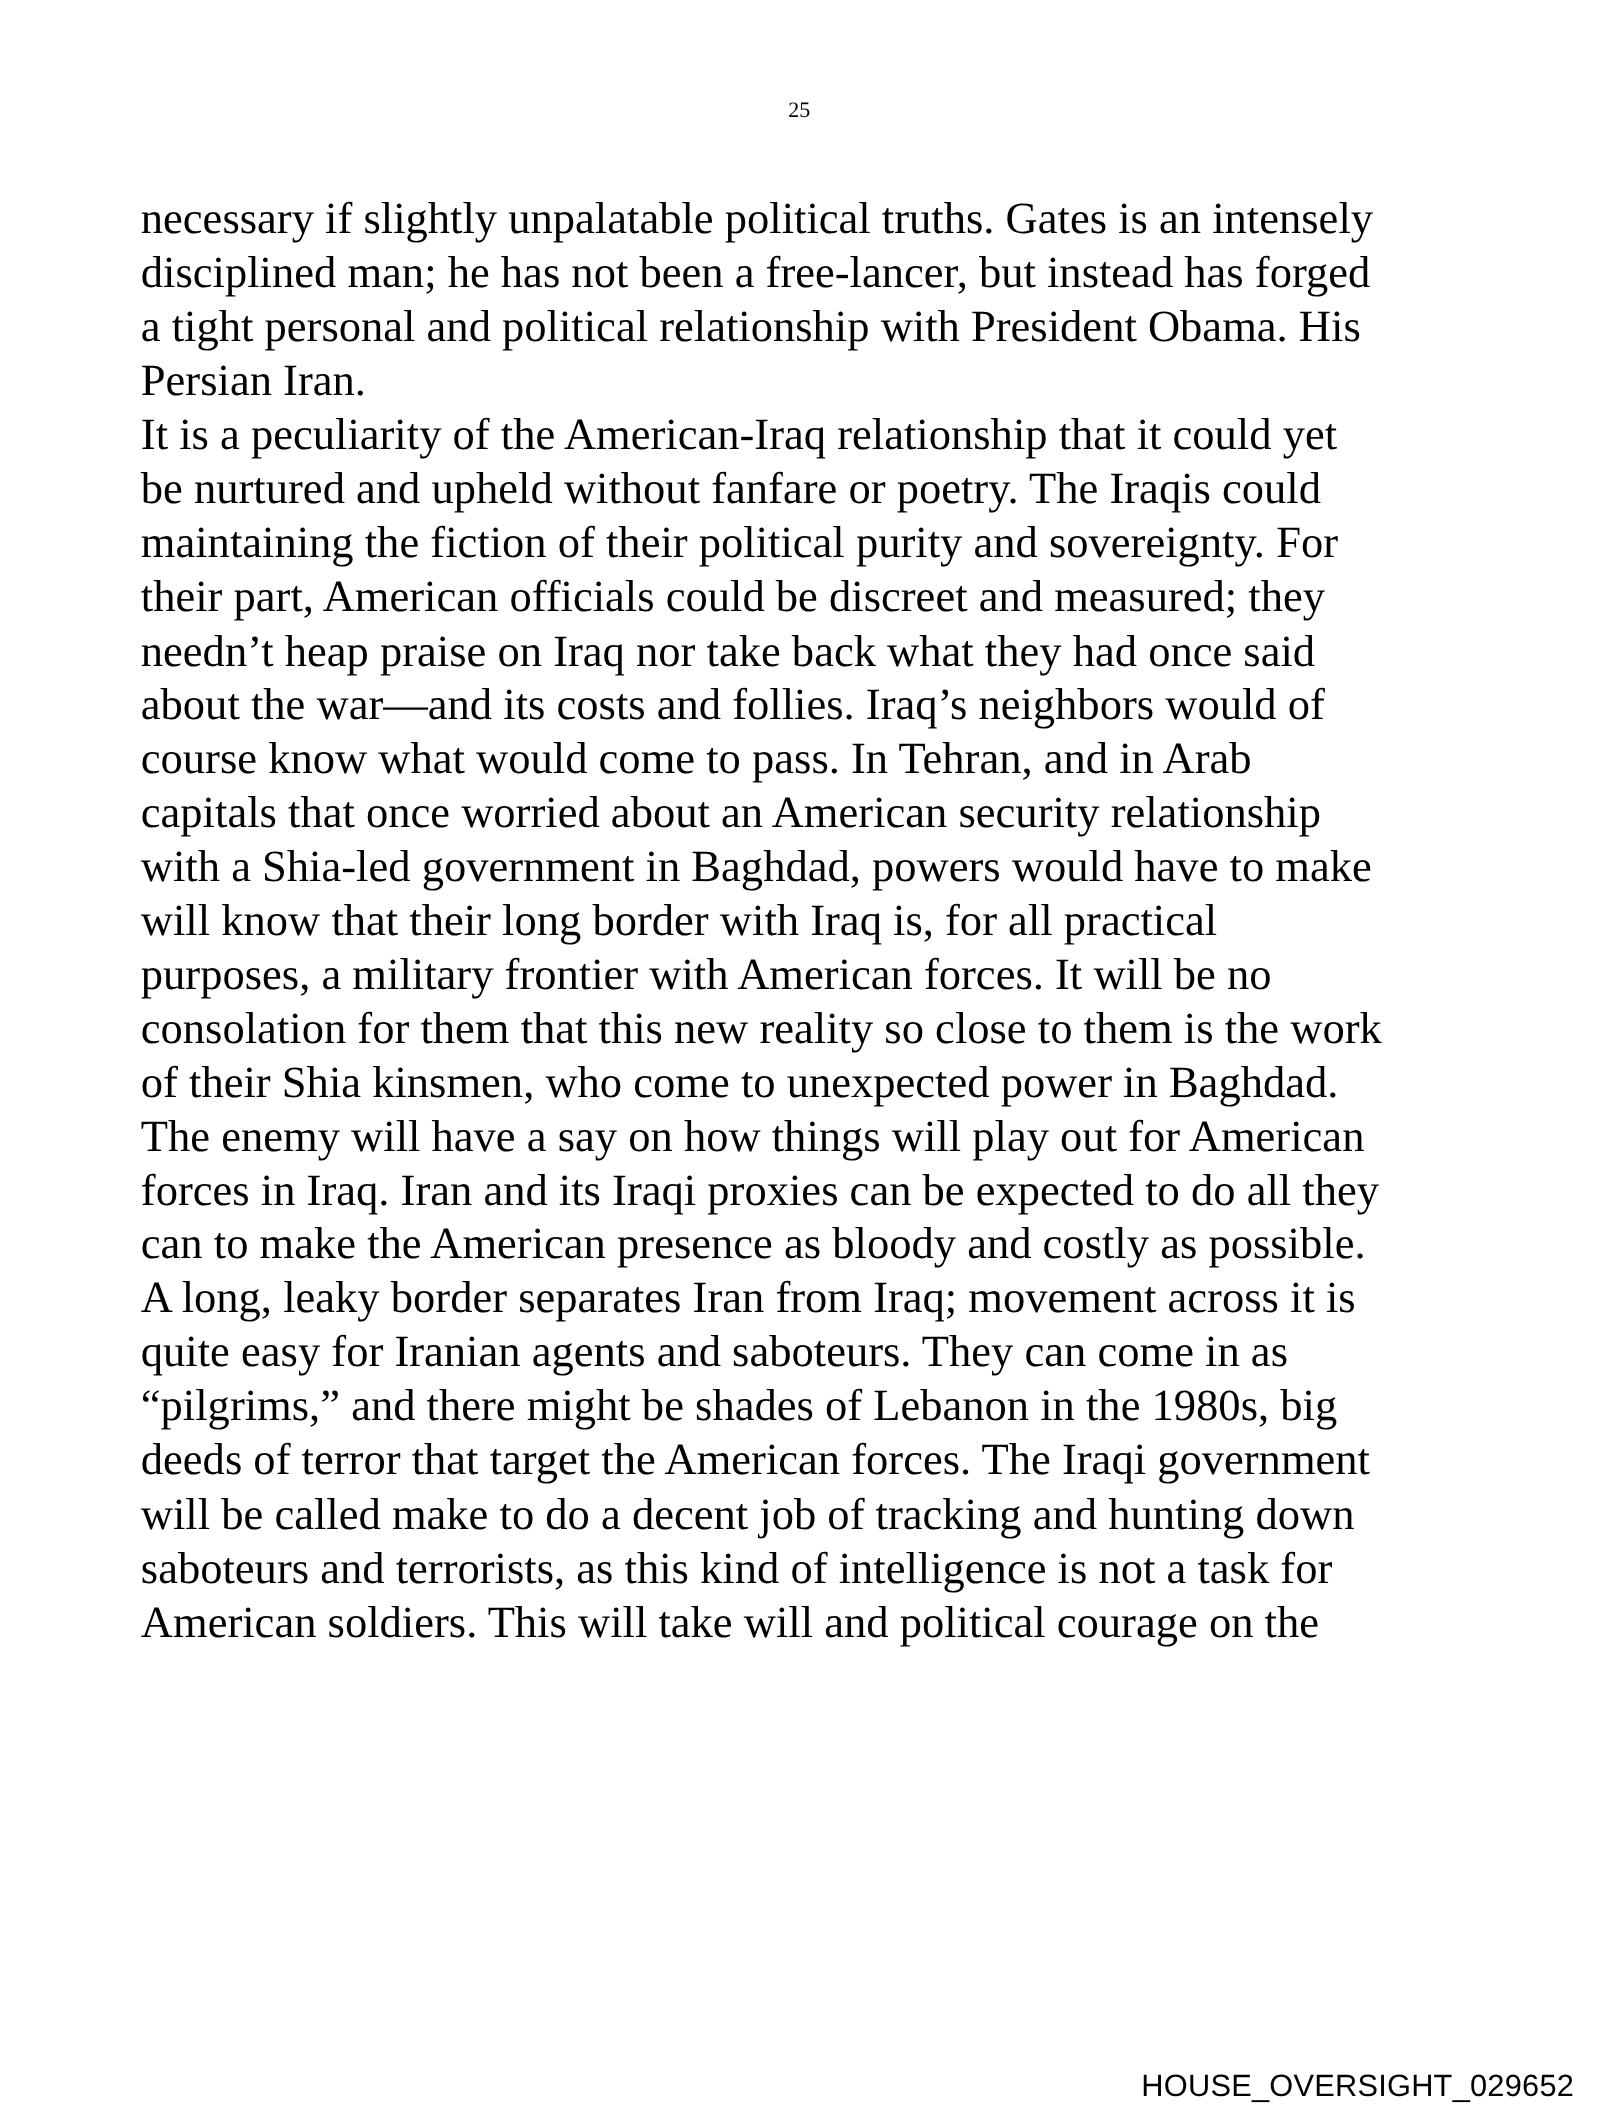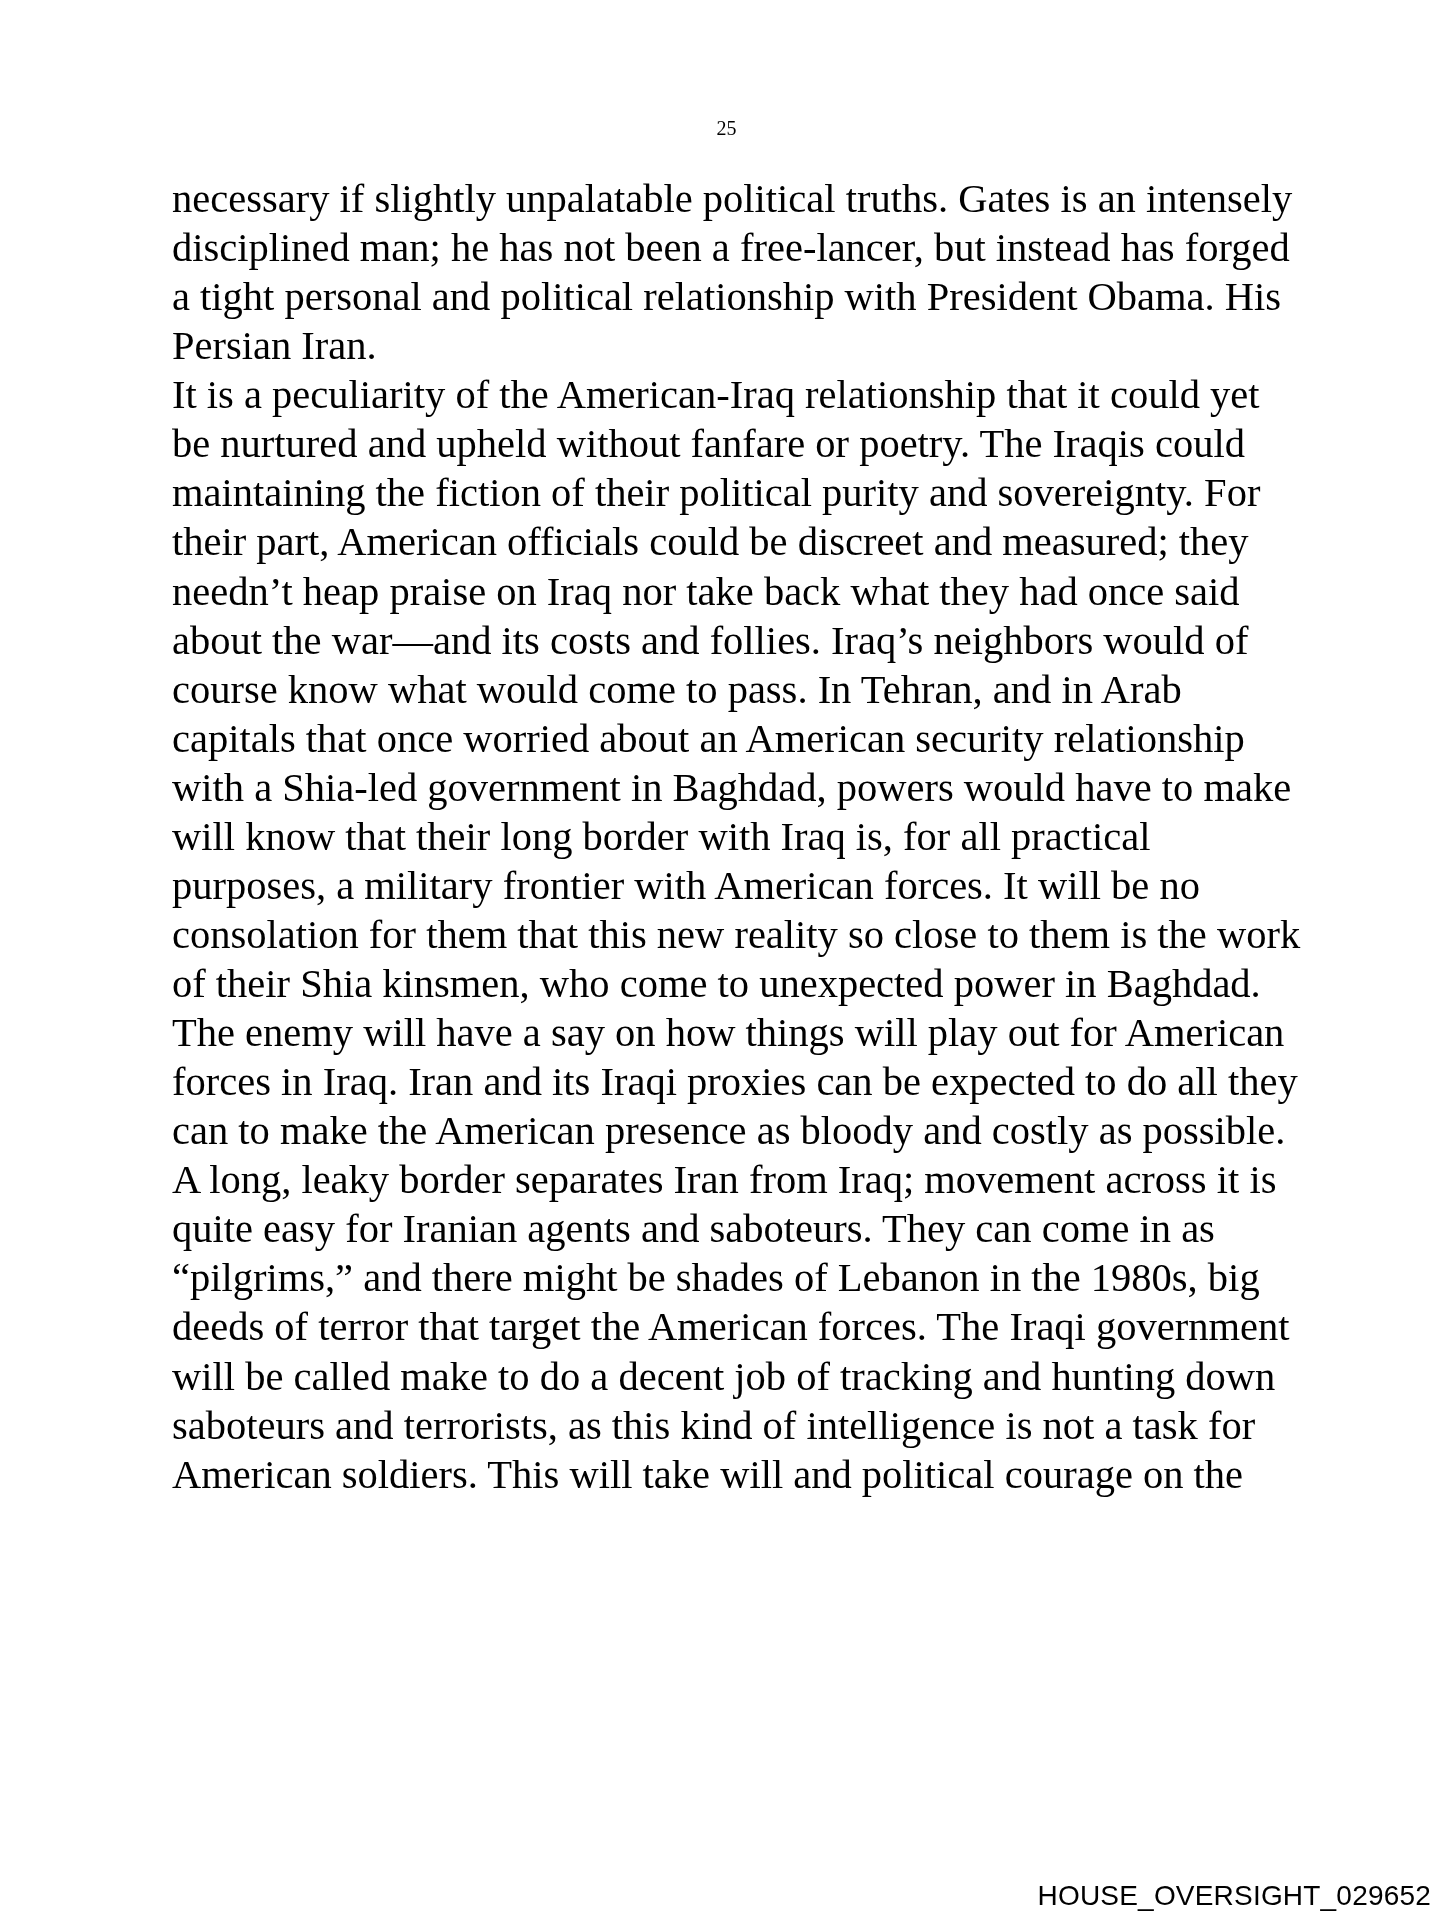--- a/index.html
+++ b/index.html
@@ -1,27 +1,27 @@
 <!DOCTYPE html>
 <html><head>
   <meta charset="utf-8">
   <style>
     html, body { margin: 0; padding: 0; background: #ffffff; }
     body { width: 1453px; height: 1920px; position: relative; overflow: hidden; color: #000; }
     .page-number {
       position: absolute; left: 0; width: 1453px; top: 88px;
       text-align: center;
-      font-family: "Liberation Serif", serif; font-size: 20px; line-height: 24px; margin-top: 28px;
+      font-family: "Liberation Serif", serif; font-size: 20px; line-height: 24px;
     }
     .body-text {
       position: absolute; left: 128px; top: 174px; width: 1240px;
       font-family: "Liberation Serif", serif; font-size: 40.5px; line-height: 49.07px;
       margin: 0;
     }
-    .line { display: block; white-space: nowrap; margin-left: 44px; }
+    .line { display: block; white-space: nowrap; }
     .footer {
       position: absolute; right: 22px; top: 1880px;
       font-family: "Liberation Sans", sans-serif; font-size: 28px; line-height: 32px;
       letter-spacing: 0.2px;
     }
   </style>
 </head>
 <body>
 
 <div class="page-number">25</div>

